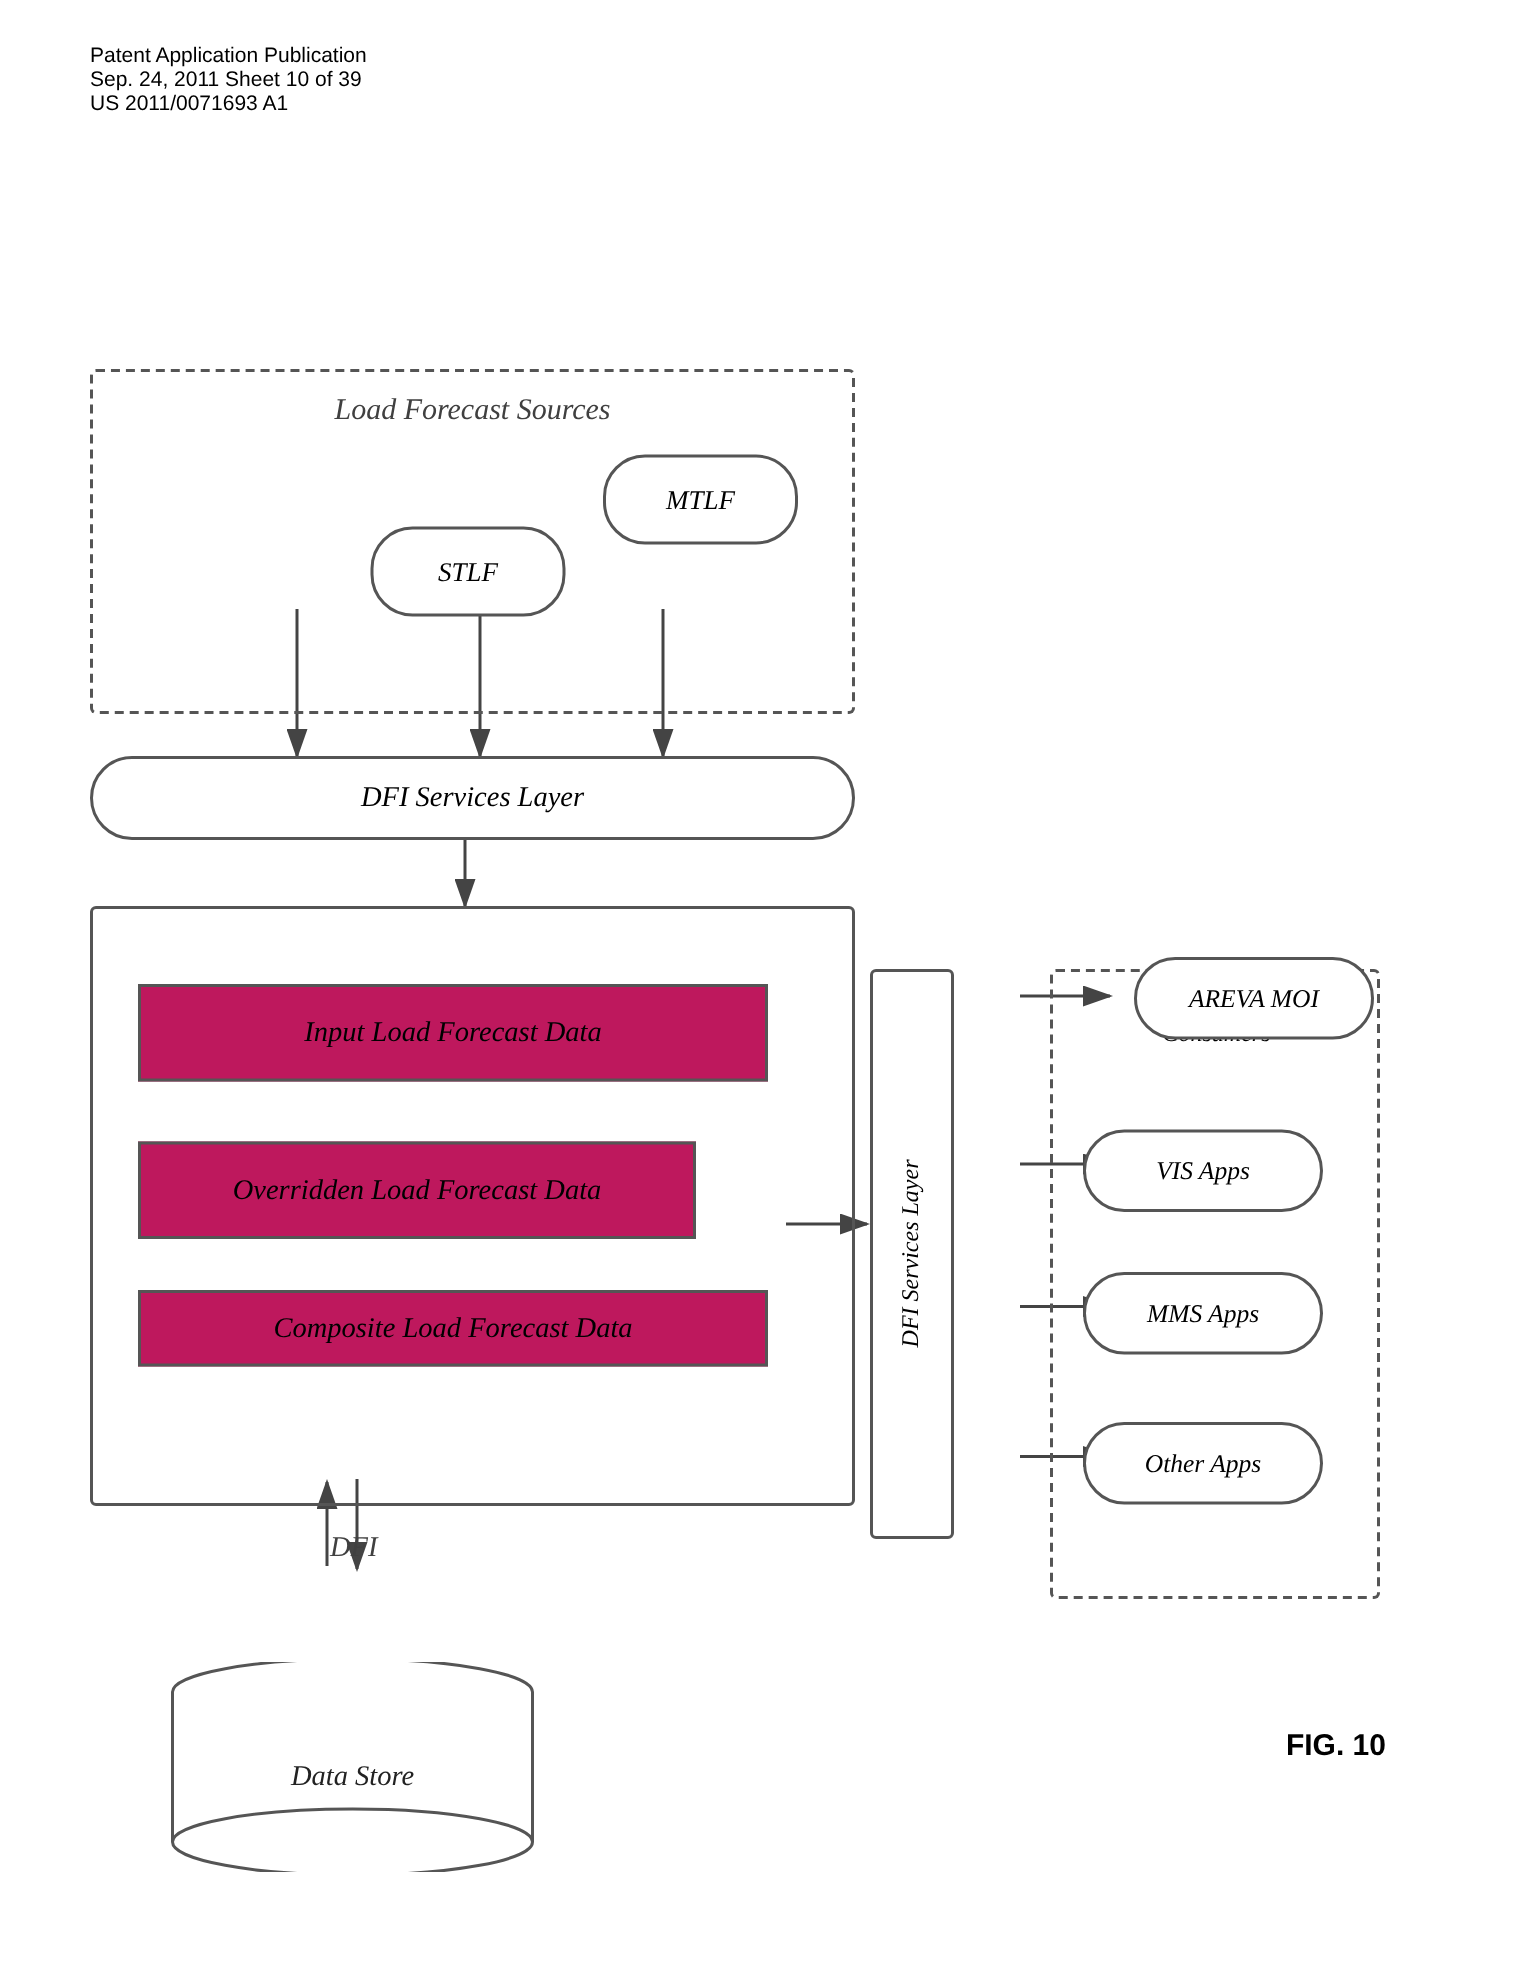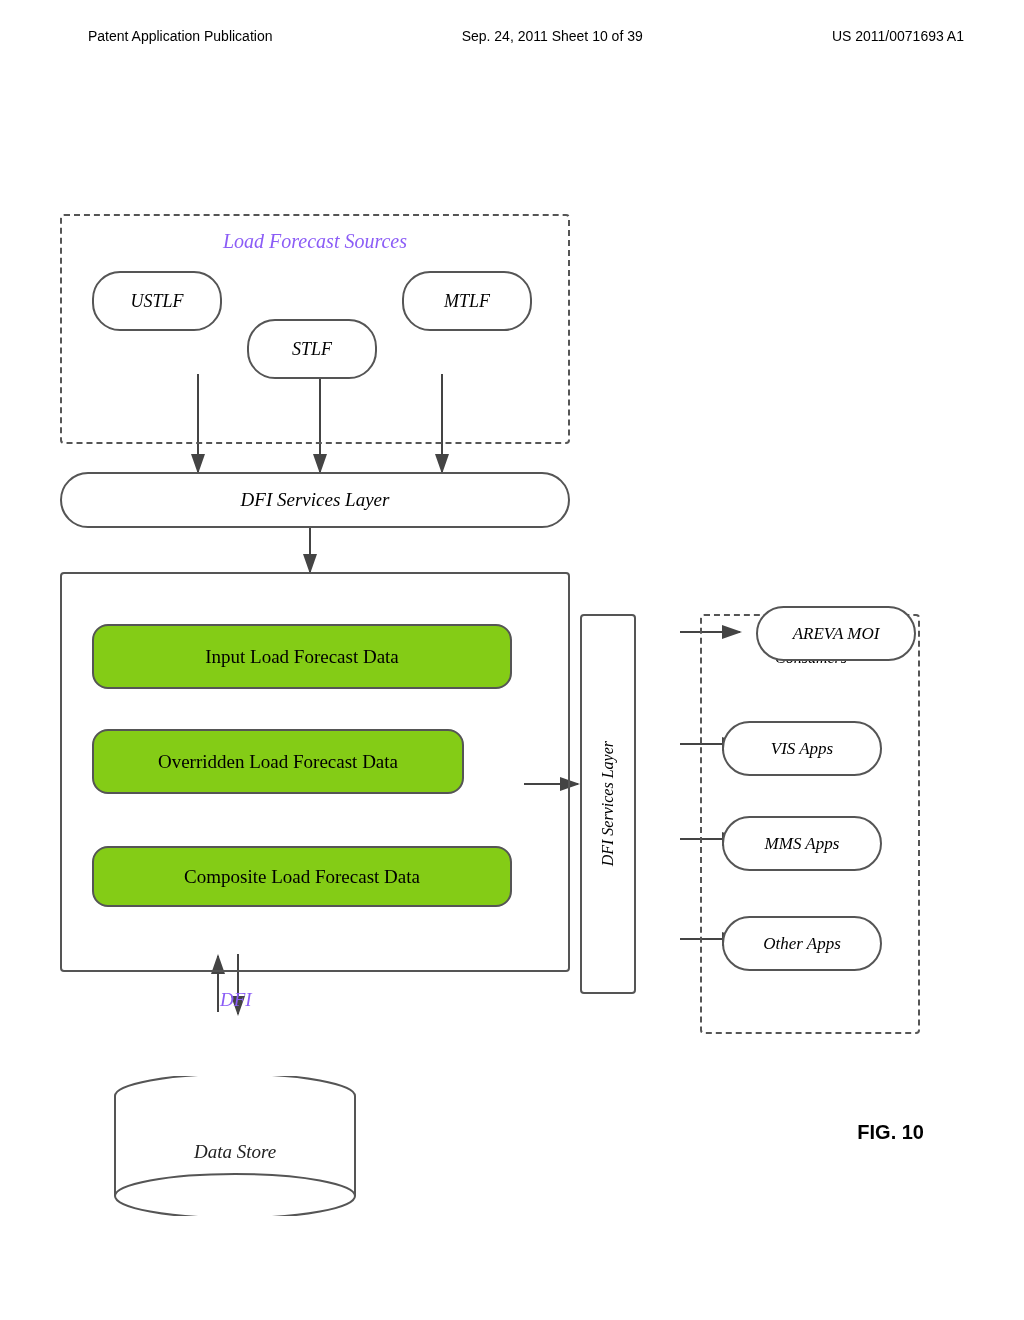--- a/index.html
+++ b/index.html
@@ -9,23 +9,24 @@
       width: 1024px;
       min-height: 1320px;
       position: relative;
       overflow-x: hidden;
     }
 
     
     .patent-header {
       display: flex;
       justify-content: space-between;
-      padding: 28px 60px 10px 88px;
+      padding: 28px 60px 10px 60px;
       font-size: 14px;
       font-family: Arial, sans-serif;
+      flex-direction: column;
     }
 
     
     .diagram-area {
       position: relative;
       width: 100%;
       padding: 40px 60px;
       margin-top: 30px;
     }
 
@@ -46,35 +47,36 @@
       justify-content: center;
       font-style: italic;
       font-size: 18px;
       text-align: center;
       position: absolute;
     }
 
     
     .rect-box {
       border: 2px solid #555;
-      border-radius: 16px;
-      background: #84cc16;
+      border-radius: 0;
+      background: #be185d;
       display: flex;
       align-items: center;
       justify-content: center;
+      font-style: italic;
       font-size: 17px;
       text-align: center;
       position: absolute;
     }
 
     .label-text {
       position: absolute;
       font-style: italic;
       font-size: 16px;
-      color: #8b5cf6;
+      color: #404040;
     }
 
     .fig-label {
       position: absolute;
       font-weight: bold;
       font-size: 20px;
       font-style: normal;
       font-family: Arial, sans-serif;
       margin-left: 45px;
     }
@@ -139,23 +141,20 @@
 
     <line x1="680" y1="755" x2="740" y2="755" stroke="#444" stroke-width="2" marker-end="url(#arrowhead)"></line>
 
     <line x1="680" y1="855" x2="740" y2="855" stroke="#444" stroke-width="2" marker-end="url(#arrowhead)"></line>
 
   </svg>
 
   <div class="dashed-box" style="left:60px; top:130px; width:510px; height:230px;">
     <span class="label-text" style="top:14px; left:50%; transform:translateX(-50%); font-size:20px; white-space:nowrap;">Load Forecast Sources</span>
 
-    <div class="rounded-box" style="left:30px; top:55px; width:130px; height:60px; font-size:18px;">
-      <span>USTLF</span>
-    </div>
 
     <div class="rounded-box" style="left:185px; top:55px; width:130px; height:60px; font-size:18px;margin-top:48px;">
       <span>STLF</span>
     </div>
 
     <div class="rounded-box" style="left:340px; top:55px; width:130px; height:60px; font-size:18px;">
       <span>MTLF</span>
     </div>
   </div>
 
@@ -166,21 +165,21 @@
   <div style="position:absolute; left:60px; top:488px; width:510px; height:400px; border:2px solid #555; border-radius:4px;">
 
     <div class="rect-box" style="left:30px; top:50px; width:420px; height:65px; position:absolute; font-size:19px;">
       <span>Input Load Forecast Data</span>
     </div>
 
     <div class="rect-box" style="left:30px; top:155px; width:372px; height:65px; position:absolute; font-size:19px;">
       <span>Overridden Load Forecast Data</span>
     </div>
 
-    <div class="rect-box" style="left:30px; top:272px; width:420px; height:61px; position:absolute; font-size:19px;">
+    <div class="rect-box" style="left:30px; top:254px; width:420px; height:51px; position:absolute; font-size:19px;">
       <span>Composite Load Forecast Data</span>
     </div>
   </div>
 
   <span class="label-text" style="left:220px; top:905px; font-size:19px;">DFI</span>
 
   <div style="position:absolute; left:110px; top:992px; width:250px; height:140px;">
     
     <svg width="250" height="140" viewBox="0 0 250 140">
       <ellipse cx="125" cy="20" rx="120" ry="22" fill="white" stroke="#555" stroke-width="2"></ellipse>

